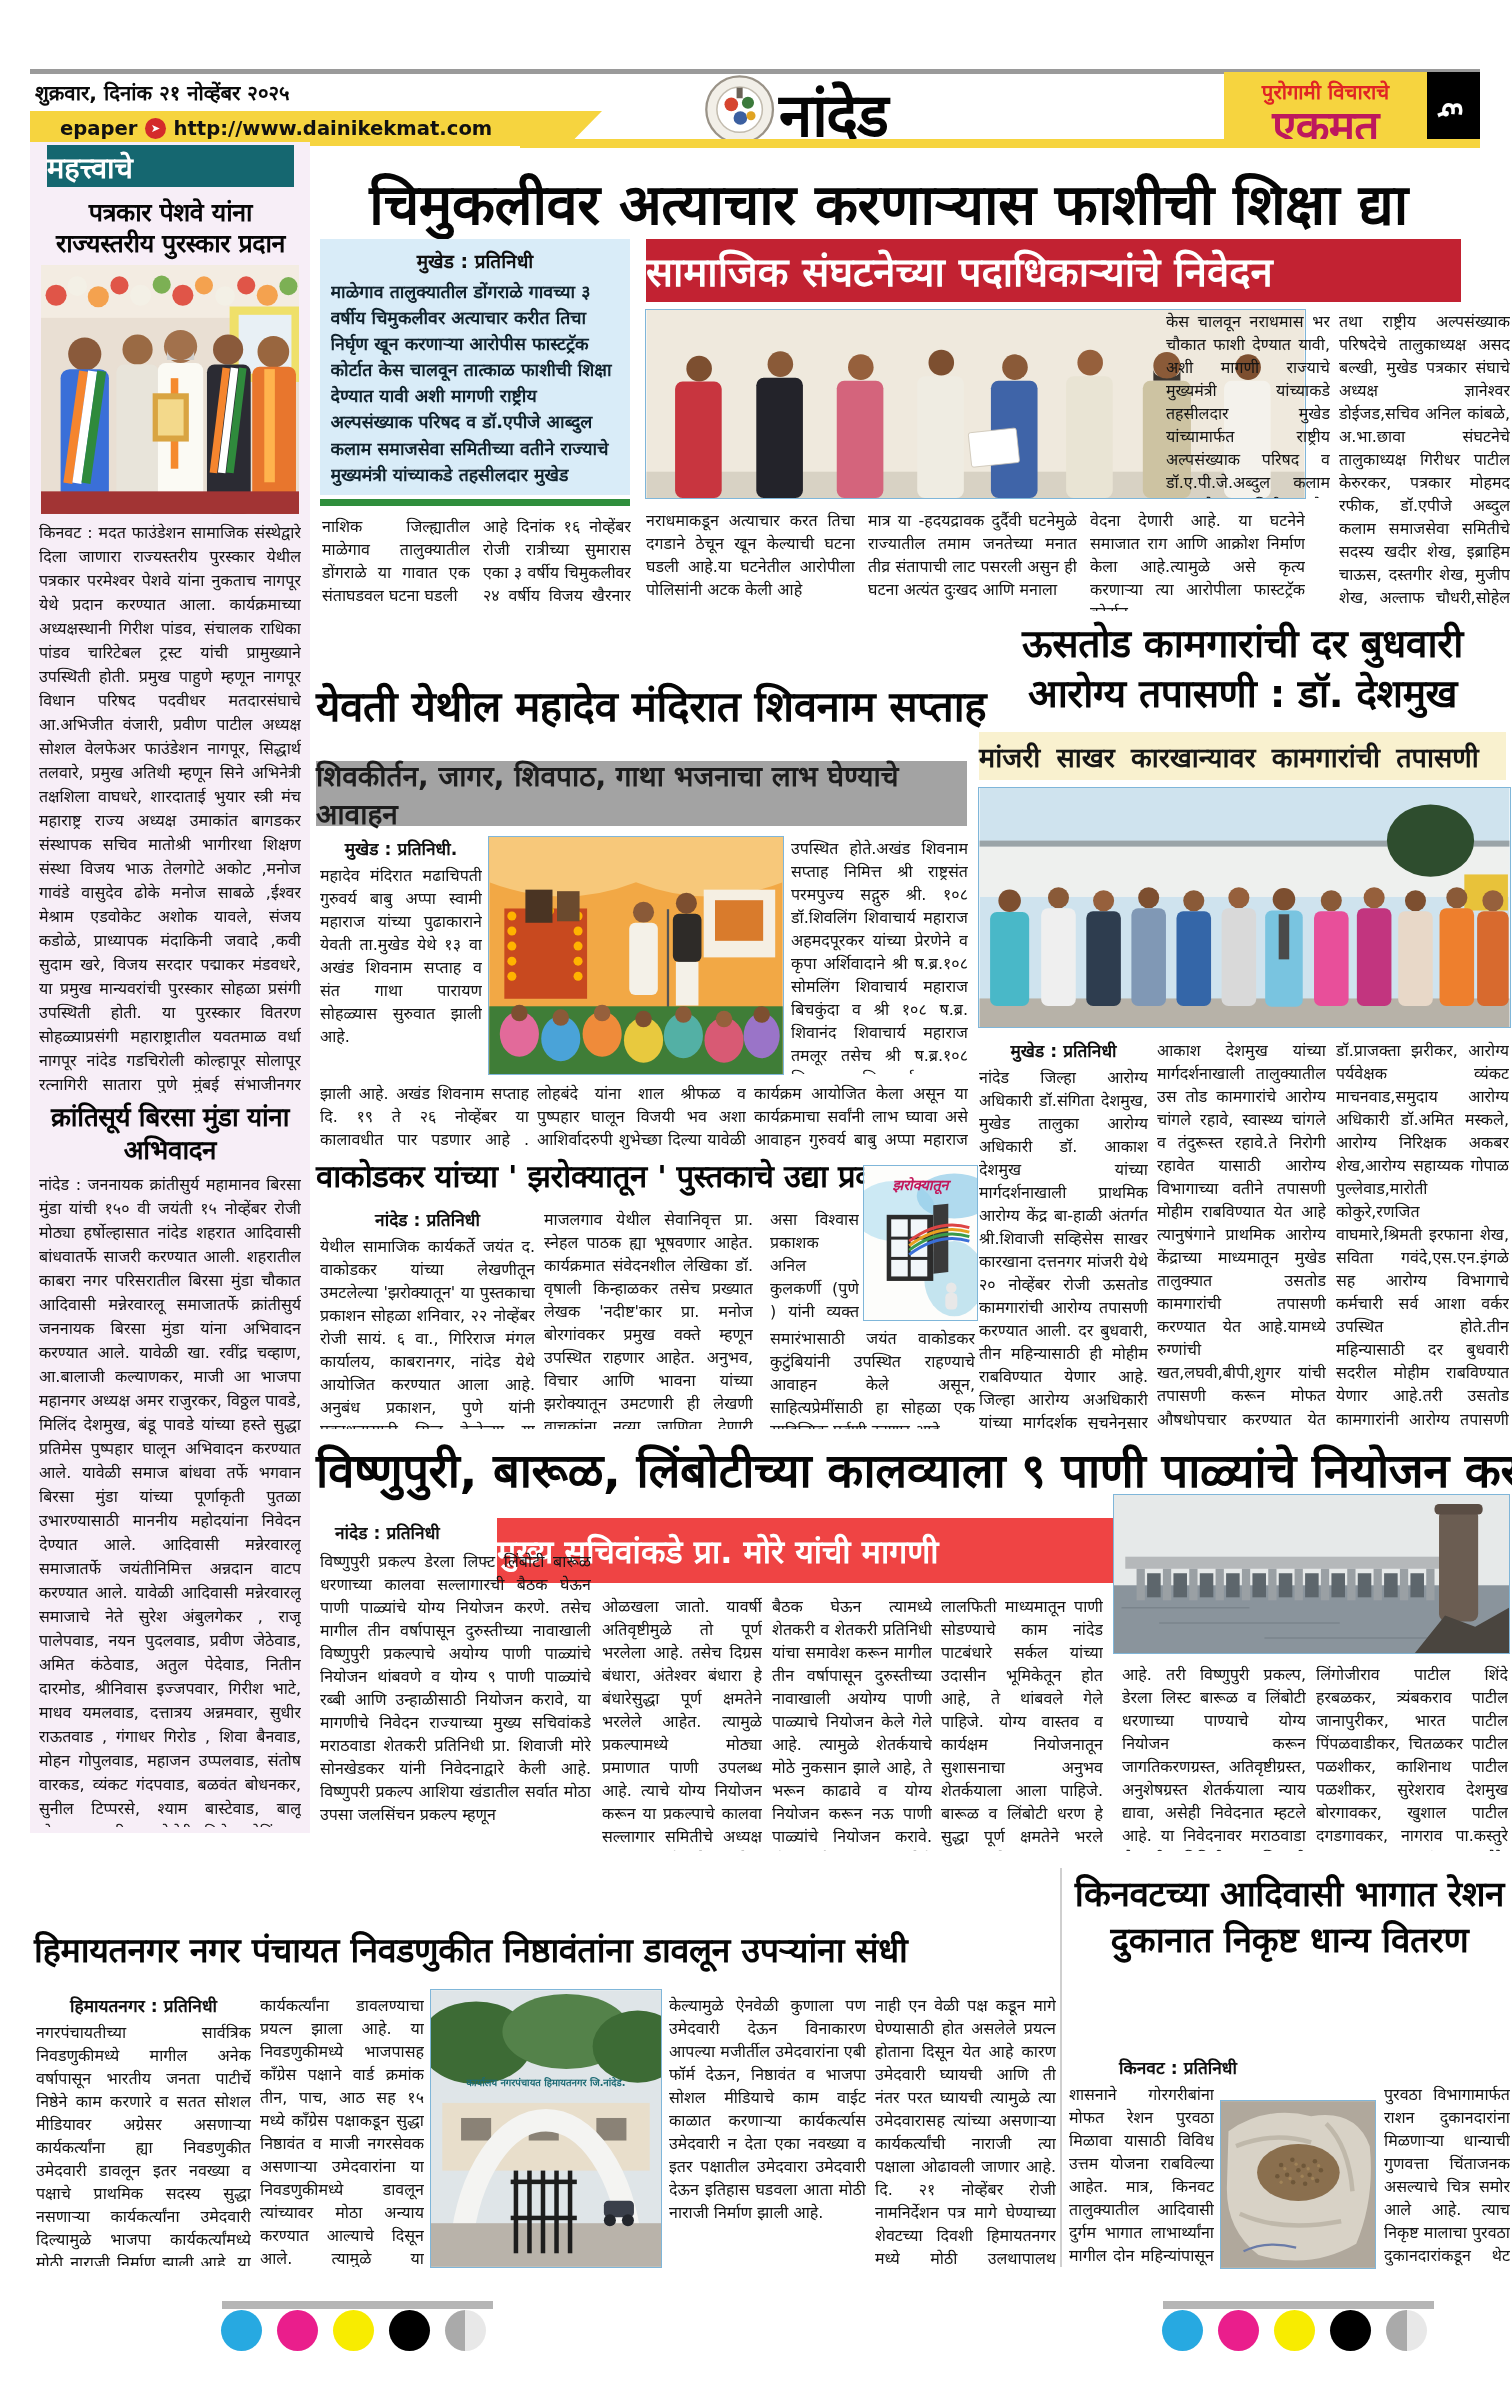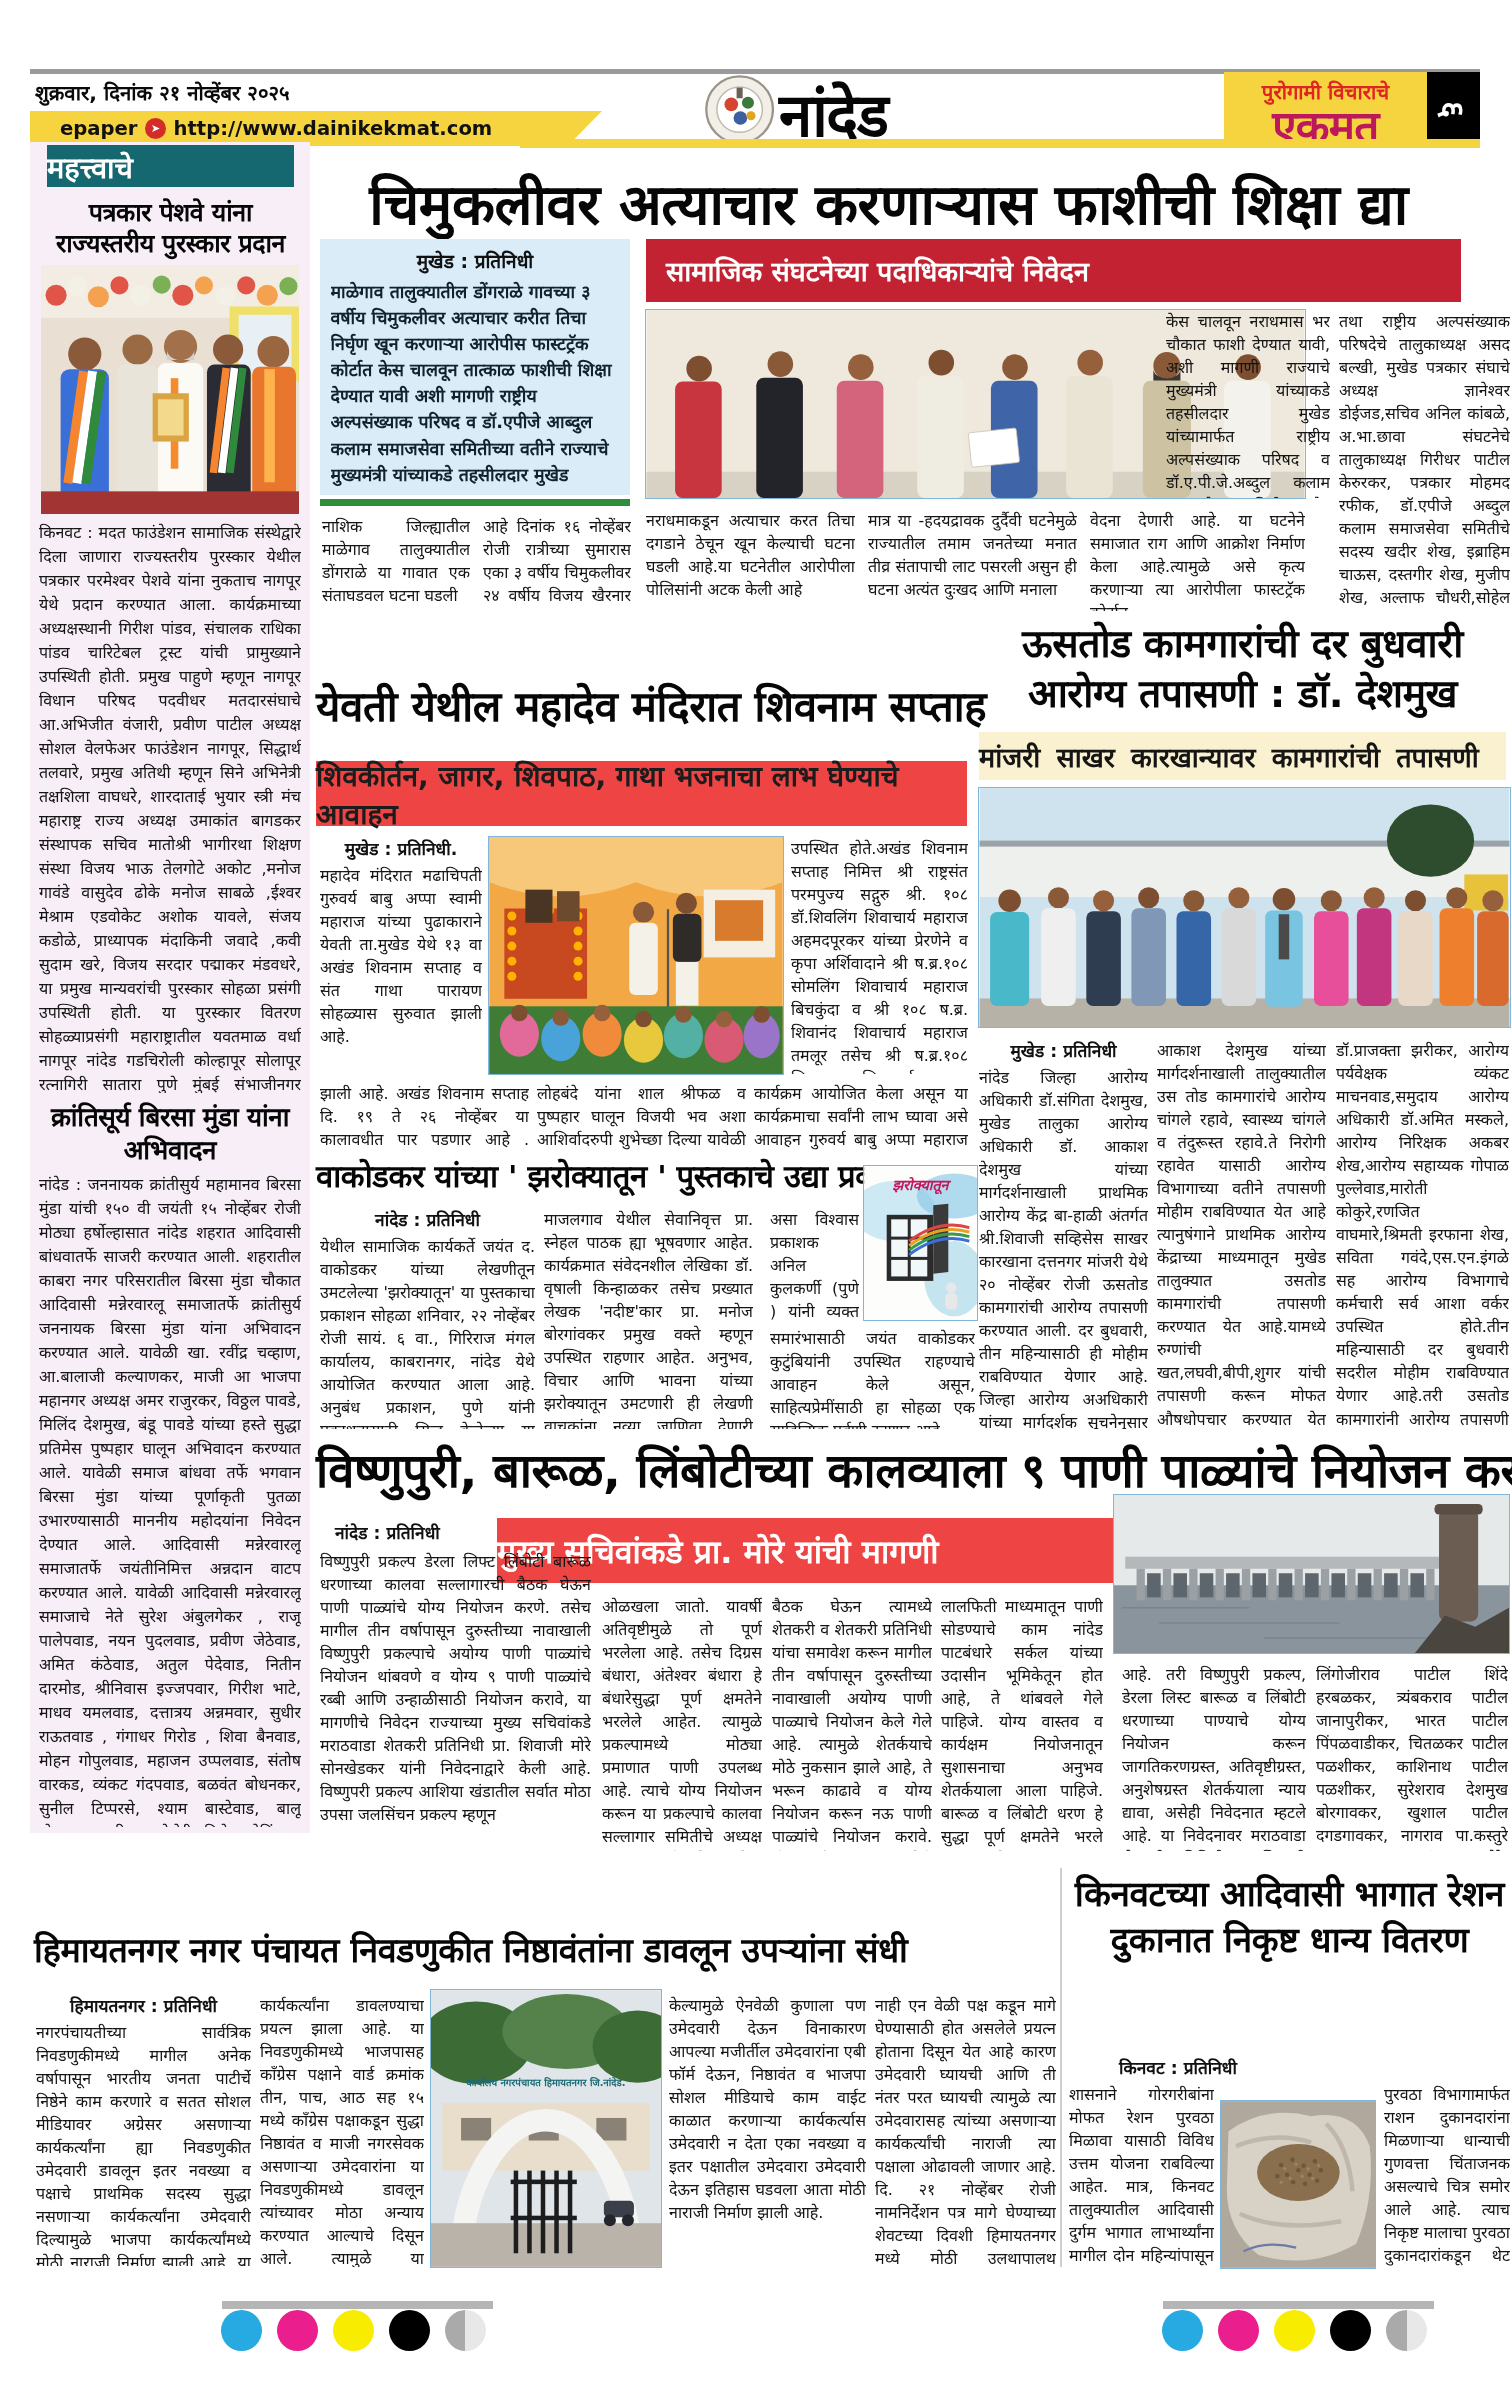--- a/index.html
+++ b/index.html
@@ -109,21 +109,21 @@
 
   <div class="abs" style="left:320px;top:239px;width:310px;height:256px;background:#d9ecf8;box-sizing:border-box;padding:9px 10.5px;">
     <div class="dl" style="font-size:19px;margin-bottom:4.5px;">मुखेड : प्रतिनिधी</div>
     <div class="just" style="font-size:17.7px;font-weight:600;line-height:1.48;color:#10222c;overflow:hidden;height:211px;">माळेगाव तालुक्यातील डोंगराळे गावच्या ३ वर्षीय चिमुकलीवर अत्याचार करीत तिचा निर्घृण खून करणाऱ्या आरोपीस फास्टट्रॅक कोर्टात केस चालवून तात्काळ फाशीची शिक्षा देण्यात यावी अशी मागणी राष्ट्रीय अल्पसंख्याक परिषद व डॉ.एपीजे आब्दुल कलाम समाजसेवा समितीच्या वतीने राज्याचे मुख्यमंत्री यांच्याकडे तहसीलदार मुखेड यांच्यामार्फत निवेदनाद्वारे करण्यात आली आहे. सदरील घटना ही संपूर्ण  महाराष्ट्राला हादरवून टाकणारी आहे.</div>
   </div>
   <div class="rule" style="left:320px;top:499px;width:310px;height:6.8px;background:#2f8e3c;"></div>
   <div class="col" style="left:322px;top:515px;width:148px;height:95px;">नाशिक जिल्ह्यातील माळेगाव तालुक्यातील डोंगराळे या गावात एक संताघडवल घटना घडली</div>
   <div class="col" style="left:483px;top:515px;width:148px;height:95px;">आहे दिनांक १६ नोव्हेंबर रोजी रात्रीच्या सुमारास एका ३ वर्षीय चिमुकलीवर २४ वर्षीय विजय खैरनार या</div>
 
   <div class="boxhead" style="left:646px;top:239px;width:815px;height:63px;background:#c22232;">
-    <span style="color:#fff;font-size:27px;font-weight:800;margin-left:20px;">सामाजिक संघटनेच्या पदाधिकाऱ्यांचे निवेदन</span>
+    <span style="color:#fff;font-size:40px;font-weight:800;">सामाजिक संघटनेच्या पदाधिकाऱ्यांचे निवेदन</span>
   </div>
 
   <svg class="photoframe" style="left:646px;top:310px;" width="659" height="188" viewBox="0 0 875 250">
     <rect width="875" height="250" fill="#efe9dd"></rect>
     <rect y="215" width="875" height="35" fill="#d8d2c4"></rect>
     <g>
       <circle cx="70" cy="78" r="17" fill="#7d4f30"></circle>
         <rect x="38" y="95" width="62" height="155" rx="10" fill="#c8353f"></rect>
       <circle cx="178" cy="72" r="17" fill="#8a5a38"></circle>
         <rect x="146" y="90" width="62" height="160" rx="10" fill="#23232a"></rect>
@@ -144,21 +144,21 @@
     </g>
   </svg>
   <div class="col" style="left:868px;top:509px;width:209px;height:102px;">मात्र या -हदयद्रावक दुर्दैवी घटनेमुळे राज्यातील तमाम जनतेच्या मनात तीव्र संतापाची लाट पसरली असुन ही घटना अत्यंत दुःखद आणि मनाला</div>
   <div class="col" style="left:646px;top:509px;width:209px;height:102px;">नराधमाकडून अत्याचार करत तिचा दगडाने ठेचून खून केल्याची घटना घडली आहे.या घटनेतील आरोपीला पोलिसांनी अटक केली आहे</div>
   <div class="col" style="left:1090px;top:509px;width:215px;height:102px;">वेदना देणारी आहे. या घटनेने समाजात राग आणि आक्रोश निर्माण केला आहे.त्यामुळे असे कृत्य करणाऱ्या त्या आरोपीला फास्टट्रॅक कोर्टात</div>
 
   <div class="col" style="left:1166px;top:310px;width:164px;height:188px;">केस चालवून नराधमास भर चौकात फाशी देण्यात यावी, अशी मागणी राज्याचे मुख्यमंत्री यांच्याकडे तहसीलदार मुखेड यांच्यामार्फत राष्ट्रीय अल्पसंख्याक परिषद व डॉ.ए.पी.जे.अब्दुल कलाम समाजसेवा समिती मुखेड यांच्या वतीने करण्यात आली आहे. या निवेदनावर डॉ.एपीजे अब्दुल कलाम समाजसेवा समितीचे अध्यक्ष एस.के.बबल्लु, राष्ट्रीय अल्पसंख्याक परिषदेचे नांदेड जिल्हाध्यक्ष महेताब शेख, शेकापचे शहर चिटनिस उपस्थित होते.</div>
   <div class="col" style="left:1339px;top:310px;width:171px;height:301px;">तथा राष्ट्रीय अल्पसंख्याक परिषदेचे तालुकाध्यक्ष असद बल्खी, मुखेड पत्रकार संघाचे अध्यक्ष ज्ञानेश्वर डोईजड,सचिव अनिल कांबळे, अ.भा.छावा संघटनेचे तालुकाध्यक्ष गिरीधर पाटील केरुरकर, पत्रकार मोहमद रफीक, डॉ.एपीजे अब्दुल कलाम समाजसेवा समितीचे सदस्य खदीर शेख, इब्राहिम चाऊस, दस्तगीर शेख, मुजीप शेख, अल्ताफ चौधरी,सोहेल शेख सह सामजिक संघटनेचे पदाधिकारी व कार्यकर्ते उपस्थित होते.</div>
 
   <div class="hl ctr" style="left:316px;top:676px;width:651px;font-size:42px;white-space:nowrap;">येवती येथील महादेव मंदिरात शिवनाम सप्ताह</div>
-  <div class="boxhead" style="left:316px;top:761px;width:651px;height:65px;background:#ef4444;">
+  <div class="boxhead" style="left:316px;top:761px;width:651px;height:65px;background:#a3a3a3;">
     <span style="color:#1c1c1c;font-size:28px;font-weight:800;">शिवकीर्तन, जागर, शिवपाठ, गाथा भजनाचा लाभ घेण्याचे आवाहन</span>
   </div>
   <div class="dl abs" style="left:320px;top:837px;width:162px;">मुखेड : प्रतिनिधी.</div>
   <div class="col" style="left:320px;top:864px;width:162px;height:209px;">महादेव मंदिरात मढाचिपती गुरुवर्य बाबु अप्पा स्वामी महाराज यांच्या पुढाकाराने येवती ता.मुखेड येथे १३ वा अखंड शिवनाम सप्ताह व संत गाथा पारायण सोहळ्यास सुरुवात झाली आहे.</div>
 
   <svg class="photoframe" style="left:489px;top:837px;" width="294" height="237" viewBox="0 0 390 315">
     <rect width="390" height="315" fill="#f2a845"></rect>
     <path d="M0 0 h390 v60 q-98 38 -195 0 q-97 38 -195 0 z" fill="#f7c87a"></path>
     <rect x="285" y="70" width="95" height="90" fill="#f5efe3"></rect>
     <rect x="300" y="84" width="64" height="54" fill="#d97b2c"></rect>

